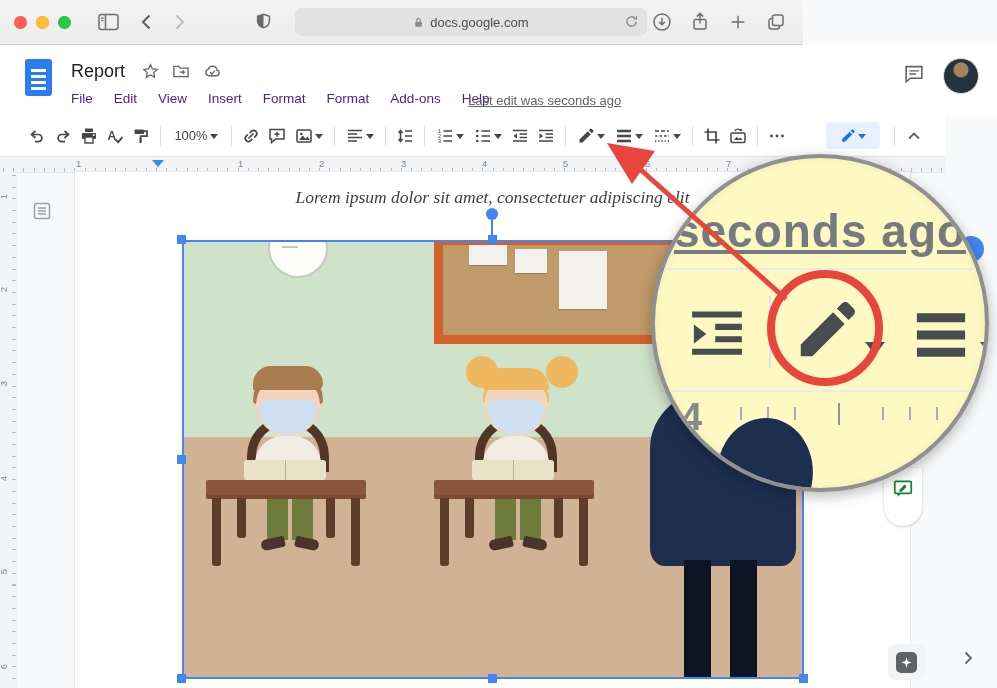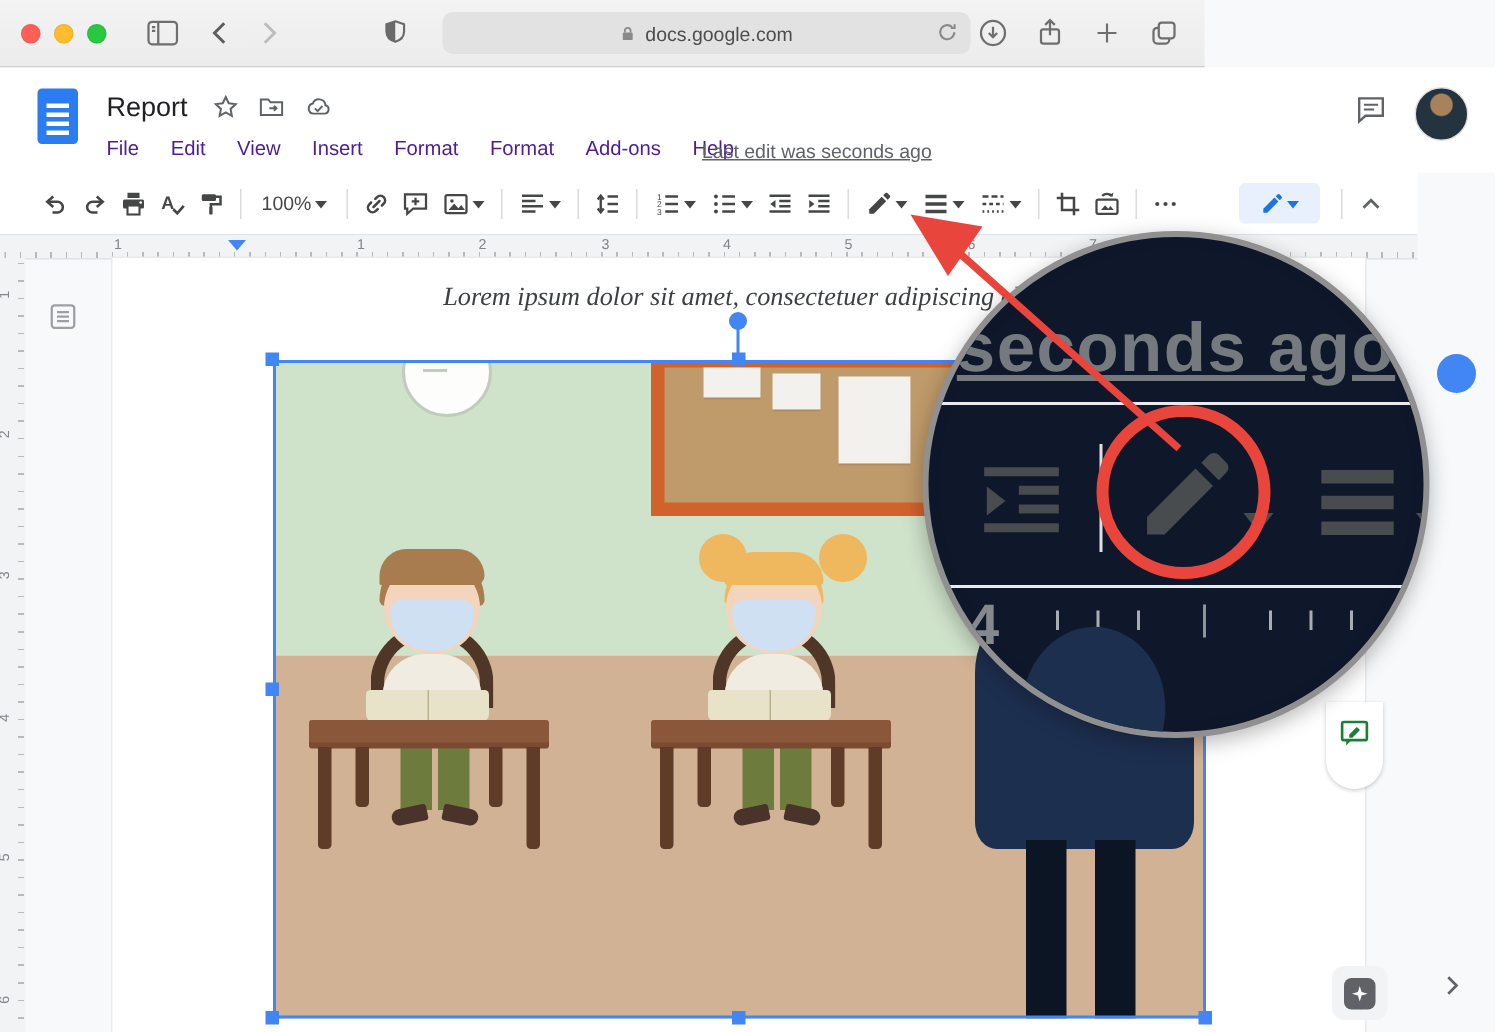--- a/index.html
+++ b/index.html
@@ -82,21 +82,21 @@
   
   .rail{position:absolute;left:945px;top:115px;width:52px;height:573px;background:#fff;border-left:1px solid #dadce0;}
   .rail-ic{position:absolute;left:14px;width:22px;height:22px;}
   .tasks-dot{position:absolute;left:958px;top:236px;width:26px;height:26px;border-radius:50%;background:#4285f4;}
   .rail-chev{position:absolute;left:960px;top:648px;font-size:20px;color:#5f6368;}
   .comment-tab{position:absolute;left:884px;top:468px;width:38px;height:58px;background:#fff;border-radius:0 0 19px 19px;box-shadow:0 1px 3px rgba(0,0,0,.2);display:flex;justify-content:center;padding-top:10px;box-sizing:border-box;}
   .explore-btn{position:absolute;left:888px;top:644px;width:37px;height:36px;background:#f1f3f4;border-radius:8px;display:flex;align-items:center;justify-content:center;}
   .explore-bubble{position:relative;width:21px;height:21px;background:#5f6368;border-radius:5px;display:flex;align-items:center;justify-content:center;}
   .explore-bubble::after{content:"";position:absolute;bottom:-4px;left:7px;border:4px solid transparent;border-top:5px solid #5f6368;}
   
-  .lens{position:absolute;left:615px;top:154px;width:338px;height:338px;border-radius:50%;background:#0f172a;border:4px solid #909090;box-shadow:0 4px 14px rgba(0,0,0,.28), inset 0 0 10px rgba(0,0,0,.06);overflow:hidden;box-sizing:border-box;z-index:50;}
+  .lens{position:absolute;left:651px;top:154px;width:338px;height:338px;border-radius:50%;background:#fef9c3;border:4px solid #909090;box-shadow:0 4px 14px rgba(0,0,0,.28), inset 0 0 10px rgba(0,0,0,.06);overflow:hidden;box-sizing:border-box;z-index:50;}
   .lens-inner{position:absolute;inset:0;filter:blur(.4px);}
   .lens-text{position:absolute;left:0;width:100%;top:46px;text-align:center;font-size:46px;font-weight:bold;color:#757a7e;text-decoration:underline;letter-spacing:1px;white-space:nowrap;}
   .lens-line{position:absolute;left:0;width:100%;height:2px;background:#e8eaed;}
   .lens-sep{position:absolute;left:114px;top:138px;width:2px;height:72px;background:#e0e0e0;}
   .lens-caret{position:absolute;width:0;height:0;border:10px solid transparent;border-top:13px solid #494c4e;}
   .lens-hood{position:absolute;left:62px;top:260px;width:96px;height:110px;background:#1d2f4f;border-radius:48% 52% 20% 20%;transform:rotate(10deg);}
   .red-circle{position:absolute;left:112px;top:112px;width:116px;height:116px;border-radius:50%;border:8px solid #e8453c;box-sizing:border-box;}
   .lens-tick{position:absolute;top:249px;width:2px;height:13px;background:#a9adb1;}
   .lens-tick.major{height:22px;top:245px;background:#8f9498;}
   .lens-four{position:absolute;left:26px;top:238px;font-size:38px;font-weight:bold;color:#85898d;}

